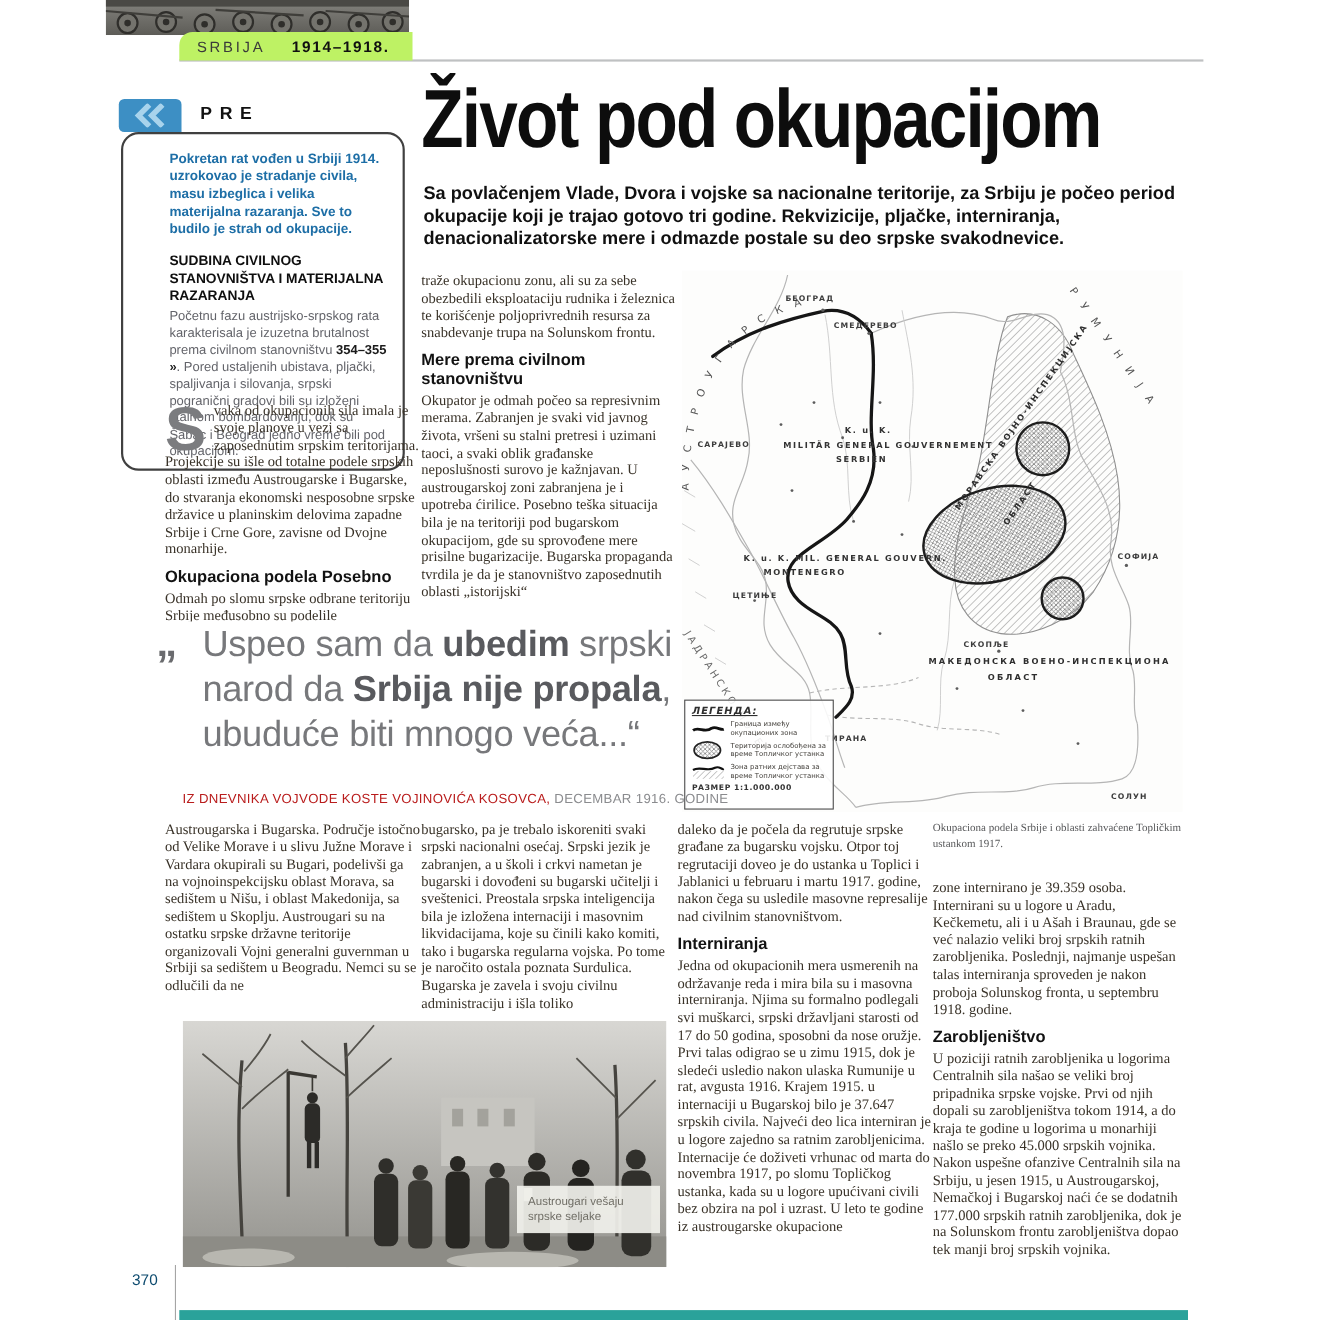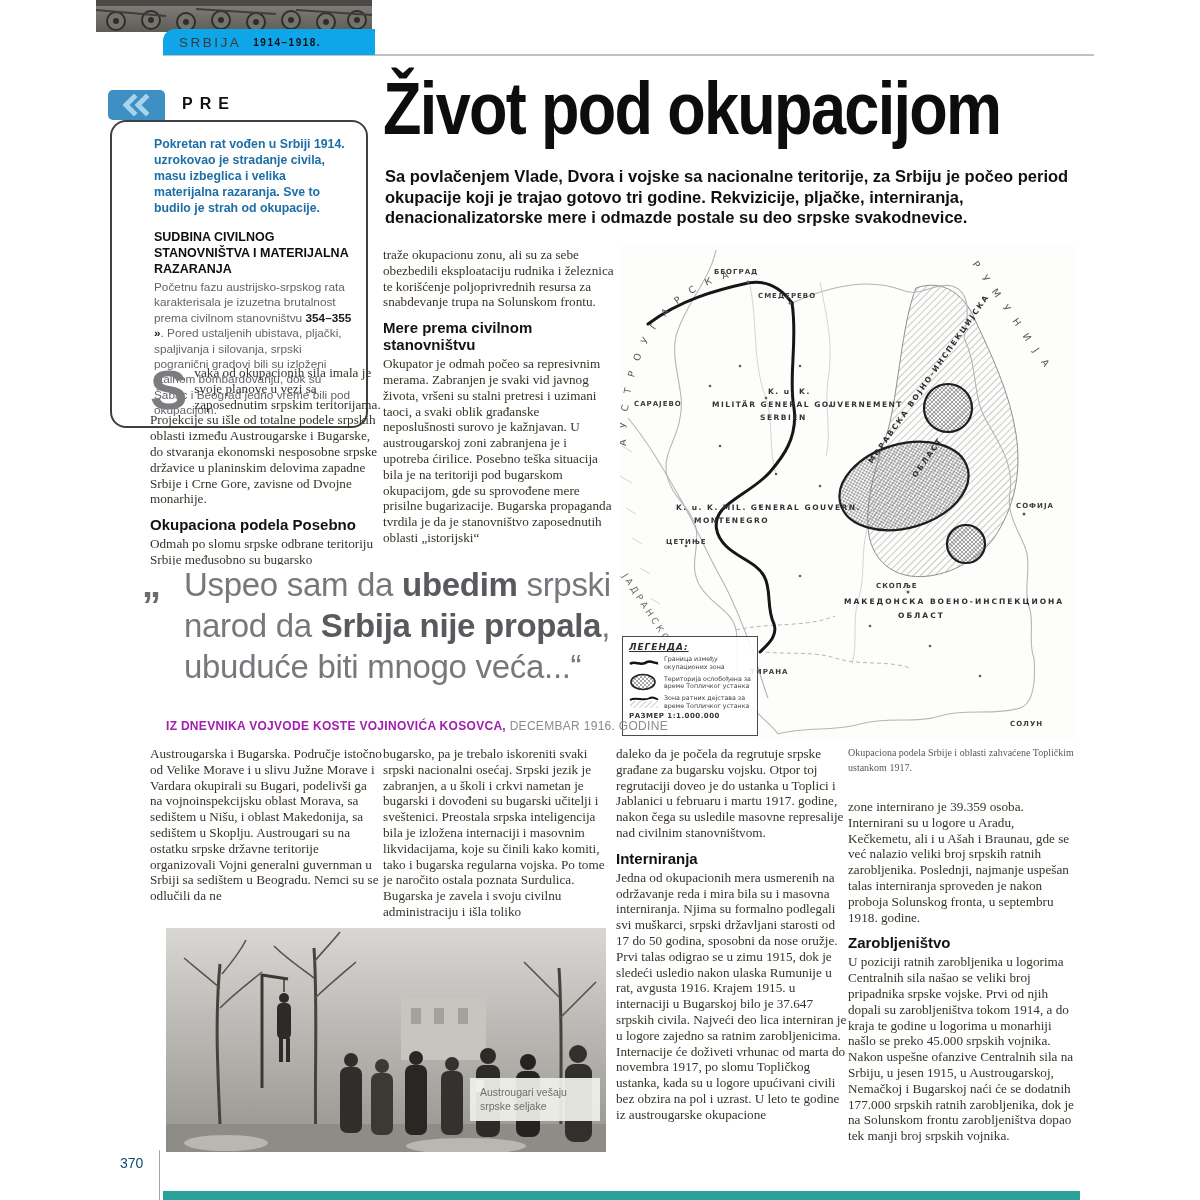--- a/index.html
+++ b/index.html
@@ -2,23 +2,23 @@
 <html><head>
 <meta charset="utf-8">
 <style>
   *{margin:0;padding:0;box-sizing:border-box}
   html,body{width:1200px;height:1200px;background:#fff;overflow:hidden}
   body{position:relative;font-family:"Liberation Sans",sans-serif;color:#1a1a1a}
   .abs{position:absolute}
 
   
   .hdr-photo{left:96px;top:0;width:276px;height:32px;overflow:hidden}
-  .hdr-tab{left:163px;top:29px;width:212px;height:26px;background:#0ea5e9;border-top-left-radius:12px;display:flex;align-items:center;padding-left:16px;gap:12px;z-index:2}
+  .hdr-tab{left:163px;top:29px;width:212px;height:26px;background:#bef264;border-top-left-radius:12px;display:flex;align-items:center;padding-left:16px;gap:24px;z-index:2}
   .hdr-reg{font-size:13.5px;letter-spacing:2.5px;color:#3a3a3a}
-  .hdr-bold{font-size:10px;font-weight:bold;letter-spacing:1.5px;color:#101010}
+  .hdr-bold{font-size:14px;font-weight:bold;letter-spacing:1.5px;color:#101010}
   .hdr-rule{left:163px;top:54px;width:931px;height:2px;background:#bfc1c2}
 
   
   .pre-icon{left:108px;top:90px;width:57px;height:30px;background:#3d8fc4;border-radius:5px 5px 0 5px;display:flex;align-items:center;justify-content:center}
   .pre-label{left:182px;top:95px;font-size:16px;font-weight:bold;letter-spacing:7px;color:#111}
   .prebox{left:110px;top:120px;width:258px;height:308px;border:2px solid #404040;border-radius:16px;background:#fff;padding:14px 13px 8px 42px;overflow:hidden}
   .pre-lead{font-size:12.3px;line-height:16px;font-weight:bold;color:#1d6ea6;margin-bottom:13px}
   .pre-sub{font-size:12.5px;line-height:16px;font-weight:bold;color:#0e0e0e;margin-bottom:3px}
   .pre-body{font-size:11.8px;line-height:15.4px;color:#63646a}
   .pre-body .page-ref{color:#1b1b1b;font-weight:bold}
@@ -38,21 +38,21 @@
   .c3{left:616px;top:746px;width:232px;height:452px}
   .c4{left:848px;top:746px;width:230px;height:452px}
   .dropcap{float:left;font-family:"Liberation Sans",sans-serif;font-size:56px;line-height:44px;font-weight:bold;color:#7b7c7f;margin:3px 7px 0 0}
   .map-caption{font-family:Liberation Serif, serif;font-size:10px;line-height:14.5px;color:#57585a;margin-bottom:24px}
 
   
   .quote{left:142px;top:564px;width:486px;padding-left:42px;font-size:33px;line-height:41px;letter-spacing:-.3px;color:#77787b}
   .quote .qb{font-weight:bold;color:#595a5e}
   .qmark{position:absolute;left:0;top:0;font-size:38px;font-weight:bold;color:#6a6b6e}
   .quote-src{left:166px;top:719px;font-size:12px;letter-spacing:.3px}
-  .src-b{font-weight:bold;color:#a21caf}
+  .src-b{font-weight:normal;color:#b91c1c}
   .src-l{color:#8a8b8e}
 
   
   .map-fig{left:620px;top:246px;width:455px;height:492px;background:#fdfdfc}
   .map-svg{width:455px;height:492px;display:block}
   .lb{fill:none;stroke:#b5b5b5;stroke-width:1.1}
   .lbd{fill:none;stroke:#b5b5b5;stroke-width:1;stroke-dasharray:4 3}
   .rv{fill:none;stroke:#c9c9c9;stroke-width:.8}
   .tk{fill:none;stroke:#161616;stroke-width:3;stroke-linecap:round}
   .hd{fill:url(#diagP);stroke:#8f8f8f;stroke-width:1}
@@ -140,21 +140,21 @@
   <p class="pre-sub">SUDBINA CIVILNOG STANOVNIŠTVA I MATERIJALNA RAZARANJA</p>
   <p class="pre-body"><span>Početnu fazu austrijsko-srpskog rata karakterisala je izuzetna brutalnost prema civilnom stanovništvu </span><span class="page-ref">354–355 »</span><span>. Pored ustaljenih ubistava, pljački, spaljivanja i silovanja, srpski pogranični gradovi bili su izloženi stalnom bombardovanju, dok su Šabac i Beograd jedno vreme bili pod okupacijom.</span></p>
 </aside>
 
 <h1 class="abs headline"><span class="hl-b">Život</span><span> pod </span><span class="hl-b">okupacijom</span></h1>
 <p class="abs intro">Sa povlačenjem Vlade, Dvora i vojske sa nacionalne teritorije, za Srbiju je počeo period okupacije koji je trajao gotovo tri godine. Rekvizicije, pljačke, interniranja, denacionalizatorske mere i odmazde postale su deo srpske svakodnevice.</p>
 
 <div class="abs serifcol col-a">
   <p><span class="dropcap">S</span><span>vaka od okupacionih sila imala je svoje planove u vezi sa zaposednutim srpskim teritorijama. Projekcije su išle od totalne podele srpskih oblasti između Austrougarske i Bugarske, do stvaranja ekonomski nesposobne srpske državice u planinskim delovima zapadne Srbije i Crne Gore, zavisne od Dvojne monarhije.</span></p>
   <h3 class="subhead">Okupaciona podela Posebno</h3>
-  <p>Odmah po slomu srpske odbrane teritoriju Srbije međusobno su bugarsko</p>
+  <p>Odmah po slomu srpske odbrane teritoriju Srbije međusobno su podelile</p>
 </div>
 <div class="abs serifcol col-b">
   <p>traže okupacionu zonu, ali su za sebe obezbedili eksploataciju rudnika i železnica te korišćenje poljoprivrednih resursa za snabdevanje trupa na Solunskom frontu.</p>
   <h3 class="subhead">Mere prema civilnom stanovništvu</h3>
   <p>Okupator je odmah počeo sa represivnim merama. Zabranjen je svaki vid javnog života, vršeni su stalni pretresi i uzimani taoci, a svaki oblik građanske neposlušnosti surovo je kažnjavan. U austrougarskoj zoni zabranjena je i upotreba ćirilice. Posebno teška situacija bila je na teritoriji pod bugarskom okupacijom, gde su sprovođene mere prisilne bugarizacije. Bugarska propaganda tvrdila je da je stanovništvo zaposednutih oblasti „istorijski“</p>
 </div>
 
 <figure class="abs map-fig">
   <svg class="map-svg" viewBox="0 0 455 492">
     <defs>

